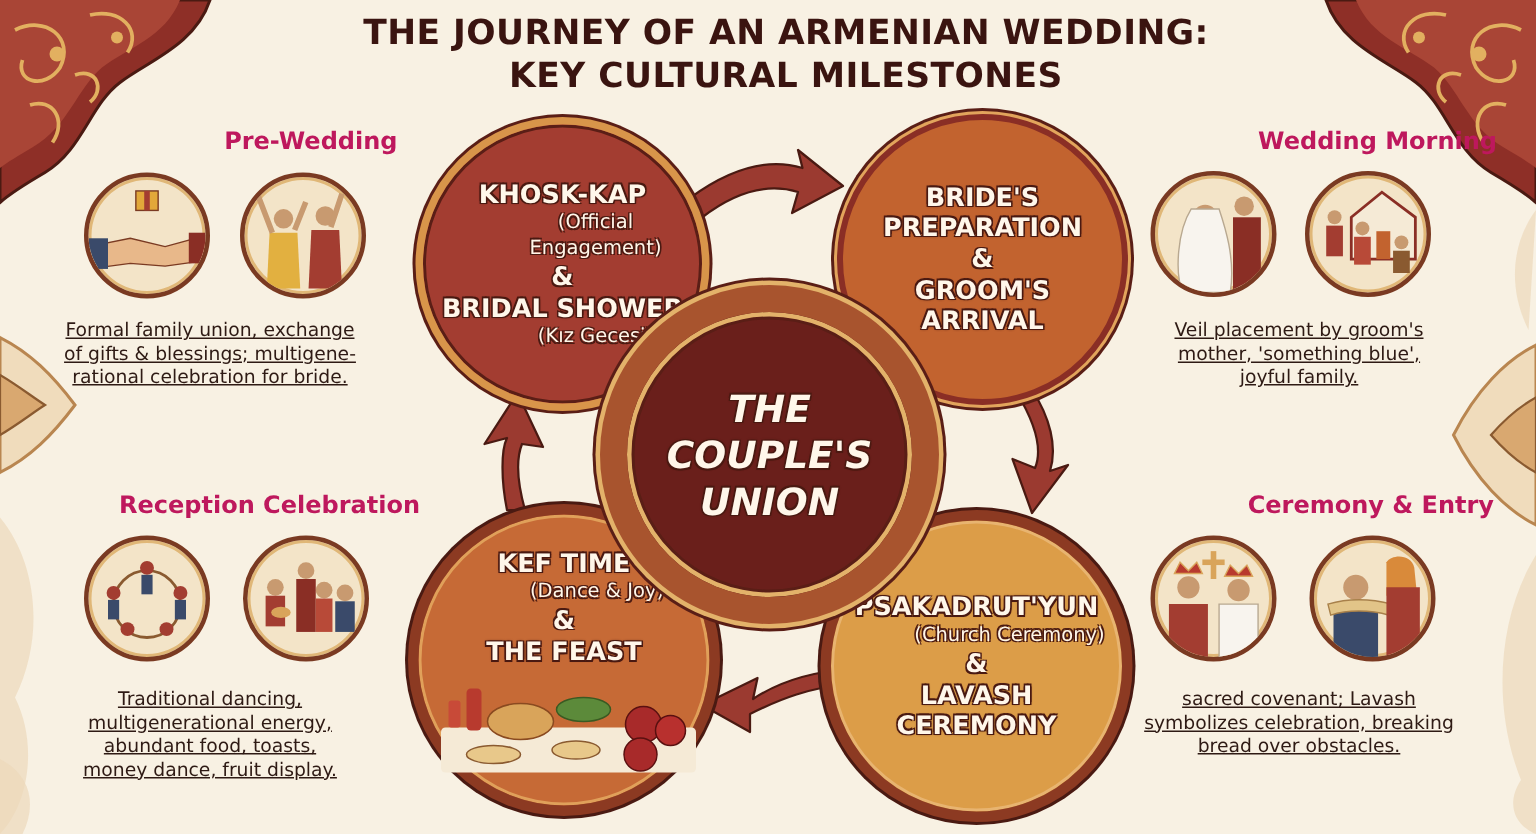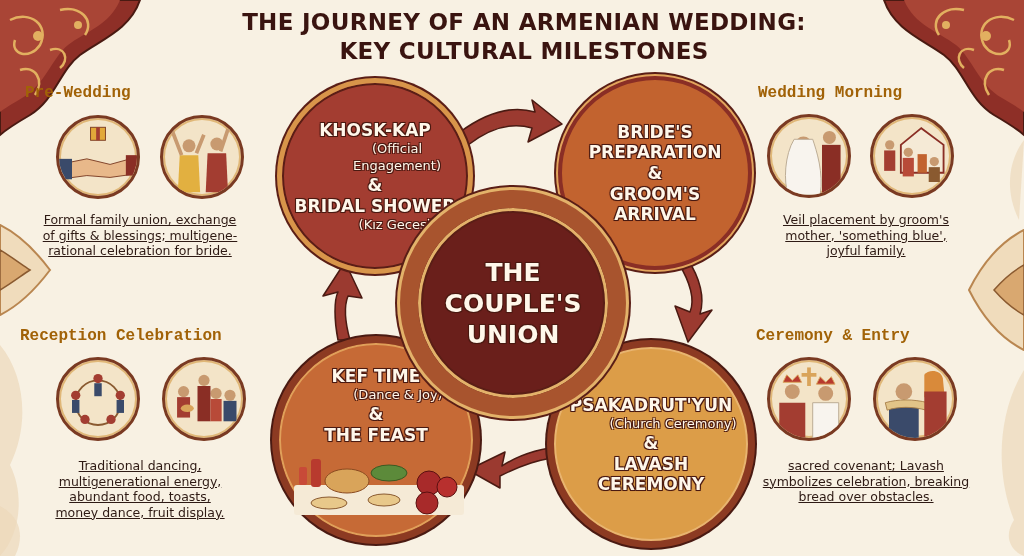--- a/index.html
+++ b/index.html
@@ -11,22 +11,22 @@
     position: relative;
   }
   .abs { position: absolute; }
   .title {
     position: absolute; left: 12px; width: 1024px; top: 8px;
     text-align: center; color: #3a1410; font-weight: bold;
     font-size: 23px; line-height: 29px; letter-spacing: 0.3px;
   }
   .ornament { position: absolute; }
   .section-heading {
-    position: absolute; text-align: left; font-weight: bold;
-    font-size: 16px; color: #a16207; width: 240px; font-family: Liberation Mono, monospace;
+    position: absolute; text-align: right; font-weight: bold;
+    font-size: 16px; color: #be185d; width: 240px;
   }
   .section-desc {
     position: absolute; text-align: center; font-size: 12.5px;
     line-height: 15.5px; color: #2e1a14; width: 260px; text-decoration: underline;
   }
   .pic {
     position: absolute; width: 84px; height: 84px; border-radius: 50%;
     background: #f3e4c8; border: 3px solid #7a3a22;
     box-shadow: inset 0 0 0 2px #e0b777; overflow: hidden;
   }
@@ -37,21 +37,21 @@
     text-align: center; color: #fff7ea;
   }
   .stage .big { font-weight: bold; font-size: 17px; line-height: 20px; text-shadow: 0 0 2px #4a1a12, 1px 1px 0 #4a1a12, -1px -1px 0 #4a1a12, 1px -1px 0 #4a1a12, -1px 1px 0 #4a1a12; }
   .stage .small { font-size: 13px; line-height: 17px; text-shadow: 1px 1px 0 #4a1a12, -1px -1px 0 #4a1a12, 1px -1px 0 #4a1a12, -1px 1px 0 #4a1a12; margin-left: 44px; }
   .stage .amp { font-weight: bold; font-size: 17px; line-height: 22px; text-shadow: 1px 1px 0 #4a1a12, -1px -1px 0 #4a1a12, 1px -1px 0 #4a1a12, -1px 1px 0 #4a1a12; }
   #s1 { left: 277px; top: 78px; width: 196px; height: 196px; background: #a33d31; border: 5px solid #d8954a; box-shadow: 0 0 0 2px #5a1e16, inset 0 0 0 2px #5a1e16; }
   #s2 { left: 558px; top: 76px; width: 194px; height: 194px; background: #c2632f; border: 4px solid #8a2e25; box-shadow: 0 0 0 2px #e2a45c, 0 0 0 4px #5a1e16; }
   #s3 { left: 272px; top: 336px; width: 208px; height: 208px; background: #c66a36; border: 7px solid #8c3a22; box-shadow: 0 0 0 2px #4a1a12, inset 0 0 0 2px #e0a05a; }
   #s4 { left: 547px; top: 340px; width: 208px; height: 208px; background: #dc9d48; border: 7px solid #8c3a22; box-shadow: 0 0 0 2px #4a1a12, inset 0 0 0 2px #e8b470; }
   #center { left: 400px; top: 190px; width: 226px; height: 226px; background: #6a1f1b;
-    border: 18px solid #a8542e; box-shadow: 0 0 0 3px #e3b26a, 0 0 0 5px #5a1e16, inset 0 0 0 3px #e3b26a, inset 0 0 0 5px #5a1e16; }
+    border: 18px solid #a8542e; box-shadow: 0 0 0 3px #e3b26a, 0 0 0 5px #5a1e16, inset 0 0 0 3px #e3b26a, inset 0 0 0 5px #5a1e16; font-style: italic; }
   #center .big { font-size: 25px; line-height: 31px; }
   #s3 .txt { margin-top: -70px; }
   .feast { position: absolute; left: 10px; right: 10px; bottom: 12px; height: 80px; }
 </style>
 </head>
 <body>
 
 <svg class="ornament" style="left:0;top:0" width="150" height="140" viewBox="0 0 150 140">
   <path d="M0,0 H140 C130,30 100,40 80,55 C60,70 55,100 30,115 C18,122 8,128 0,135 Z" fill="#8e2f27" stroke="#4a1a12" stroke-width="2"></path>
   <path d="M0,0 H120 C110,25 85,32 68,45 C52,58 45,85 22,98 C12,104 5,108 0,112 Z" fill="#a94536"></path>

